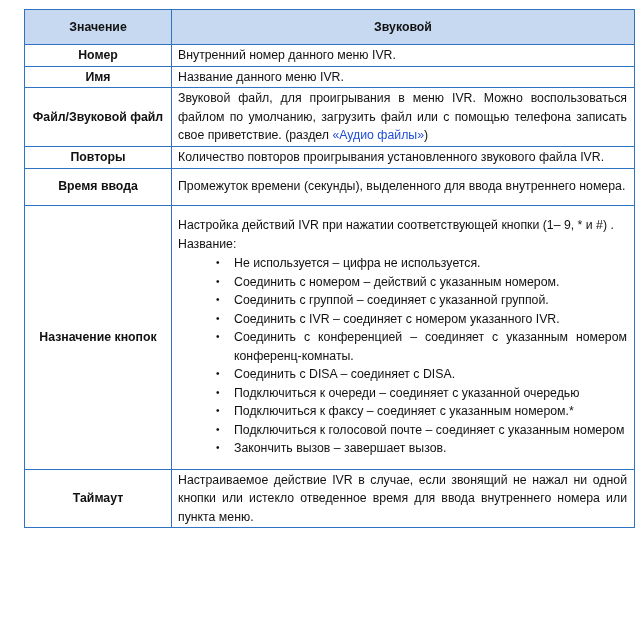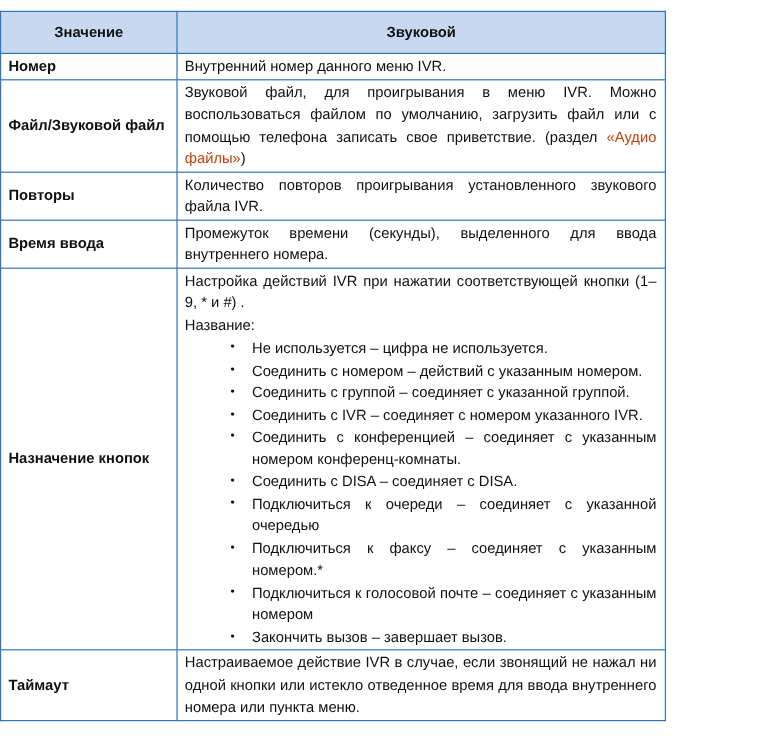--- a/index.html
+++ b/index.html
@@ -1,43 +1,47 @@
 <!DOCTYPE html>
 <html><head>
 <meta charset="utf-8">
 <style>
   html, body { margin: 0; padding: 0; background: #ffffff; }
   body { width: 638px; height: 618px; position: relative; overflow: hidden;
          font-family: "Liberation Sans", "DejaVu Sans", sans-serif; color: #111; }
-  table.ivr { position: absolute; left: 0; top: 9px; width: 555px;
+  table.ivr { position: absolute; left: 24px; top: 9px; width: 611px;
               border-collapse: collapse; font-size: 12.3px; line-height: 18.5px; }
   table.ivr td, table.ivr th { border: 1.5px solid #2f74c0; vertical-align: middle; }
   table.ivr th { background: #c6d9f1; font-weight: bold; height: 32px; text-align: center; }
-  td.name { width: 134px; font-weight: bold; padding: 0 6px; }
+  td.name { width: 134px; text-align: center; font-weight: bold; padding: 0 6px; }
   td.desc { text-align: justify; padding: 1px 7px 1px 6px; }
-  .red { color: #c2410c; }
+  .red { color: #1d4ed8; }
   ul.actions { margin: 1px 0 0 0; padding: 0 0 0 56px; list-style: none; }
   ul.actions li { position: relative; padding-left: 0; }
   ul.actions li .bullet { position: absolute; left: -18px; top: 0; font-size: 10px; }
   ul.actions li .text { display: block; text-align: justify; }
 </style>
 </head>
 <body>
 
 <table class="ivr">
   <thead>
     <tr>
       <th>Значение</th>
       <th>Звуковой</th>
     </tr>
   </thead>
   <tbody>
     <tr style="height:21px">
       <td class="name">Номер</td>
       <td class="desc">Внутренний номер данного меню IVR.</td>
+    </tr>
+    <tr style="height:21px">
+      <td class="name">Имя</td>
+      <td class="desc">Название данного меню IVR.</td>
     </tr>
     <tr style="height:59px">
       <td class="name">Файл/Звуковой файл</td>
       <td class="desc"><span>Звуковой файл, для проигрывания в меню IVR. Можно воспользоваться файлом по умолчанию, загрузить файл или с помощью телефона записать свое приветствие. (раздел </span><span class="red">«Аудио файлы»</span><span>)</span></td>
     </tr>
     <tr style="height:20px">
       <td class="name">Повторы</td>
       <td class="desc">Количество повторов проигрывания установленного звукового файла IVR.</td>
     </tr>
     <tr style="height:37px">

